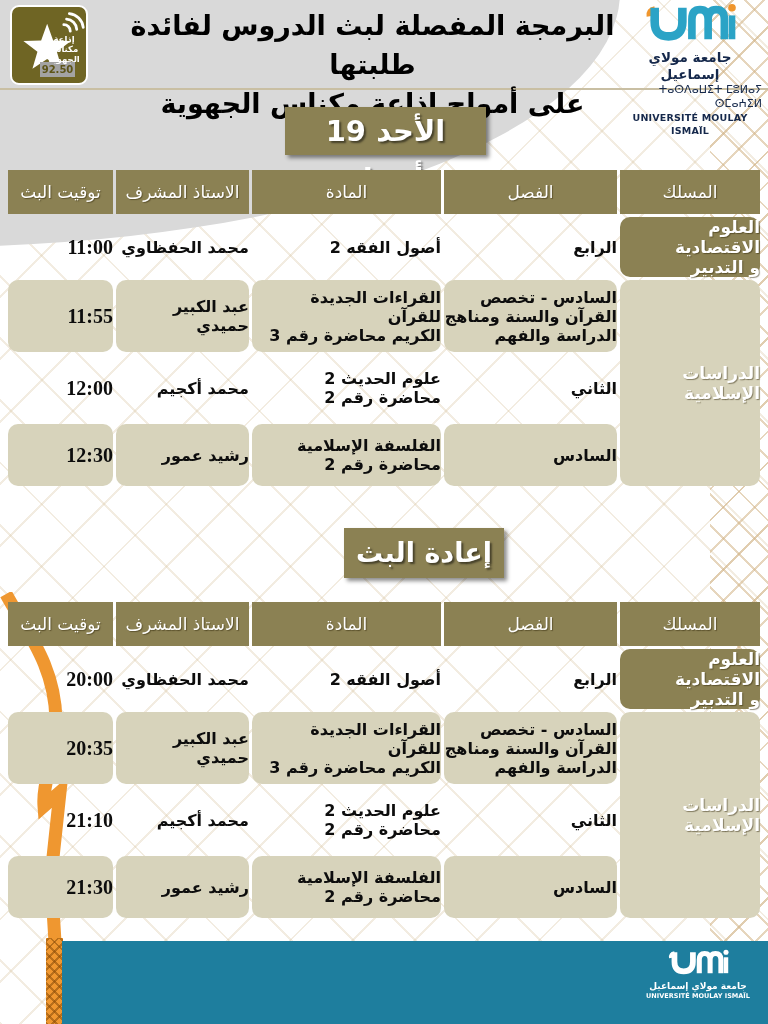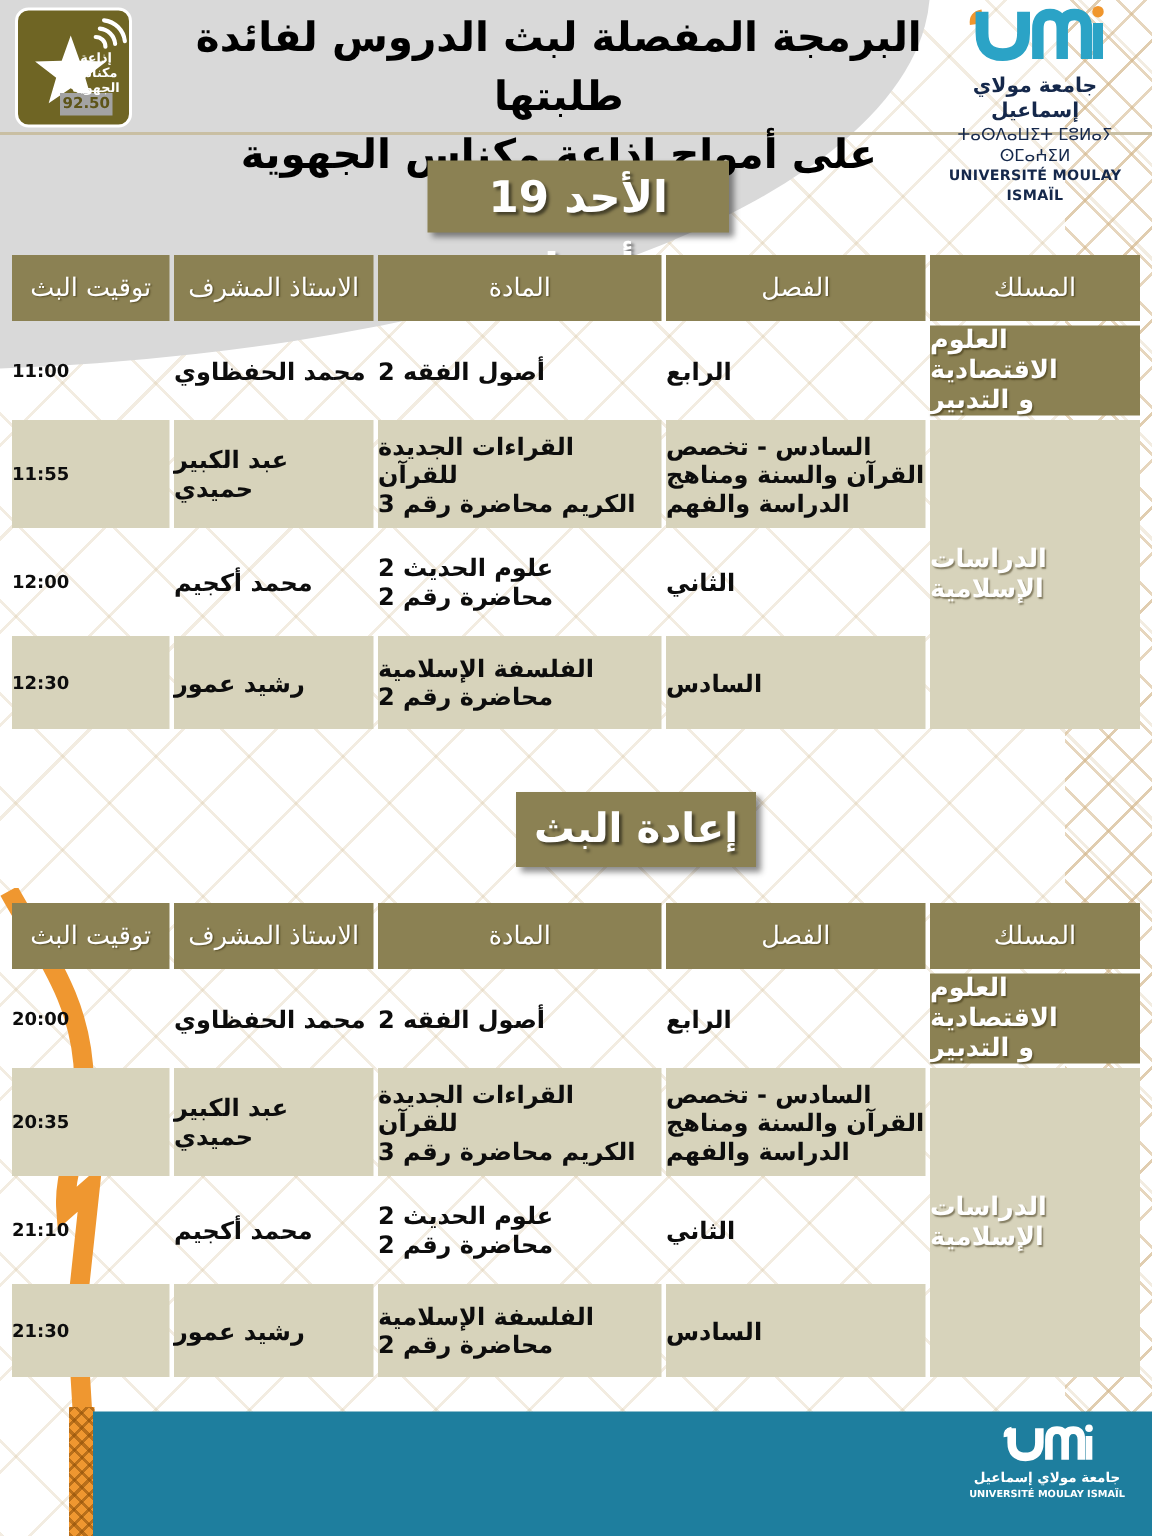--- a/index.html
+++ b/index.html
@@ -49,21 +49,21 @@
     position:absolute; left:4px; bottom:6px; width:35px; height:15px; background:#a3a3a3;
     font-size:10px; font-weight:bold; color:#5d5418; text-align:center; line-height:15px;margin-left:24px;
   }
   .station-name {
     position:absolute; right:2px; bottom:19px; width:40px;
     font-size:8.5px; line-height:10px; font-weight:bold; color:#fff;
     text-align:center; white-space:pre-line; direction:rtl;
   }
   .umi-block { position:absolute; right:6px; top:3px; width:144px; z-index:3; text-align:center; }
   .umi-block .ar  { font-size:13.5px; font-weight:bold; color:#15284b; direction:rtl; line-height:17px; }
-  .umi-block .tf  { font-size:11px; color:#15284b; line-height:14px; }
+  .umi-block .tf  { font-size:11px; color:#15284b; line-height:14px;text-align:right; }
   .umi-block .lat { font-size:9.5px; font-weight:bold; color:#15284b; line-height:13px; letter-spacing:.2px; }
   
   .banner {
     position:absolute; z-index:3; background:#8b8153; color:#fff; font-weight:bold;
     text-align:center; direction:rtl;
     box-shadow:3px 3px 4px rgba(0,0,0,.45); text-shadow:2px 2px 2px rgba(0,0,0,.5);
   }
   .banner.day  { left:285px; top:107px; width:201px; height:48px; font-size:29px; line-height:48px; }
   .banner.rbc  { left:344px; top:528px; width:160px; height:50px; font-size:27px; line-height:50px; }
   
@@ -71,24 +71,24 @@
     position:absolute; left:5px; width:758px; z-index:3;
     border-collapse:separate; border-spacing:3px; table-layout:fixed; direction:rtl;
   }
   #table1 { top:167px; }
   #table2 { top:599px; }
   .sched th {
     background:#8b8153; color:#fff; font-size:17px; font-weight:normal;
     text-align:center; vertical-align:middle; text-shadow:1px 1px 1px rgba(50,40,10,.5);
   }
   .sched td {
-    text-align:left; vertical-align:middle; color:#0d0d0d;
-    font-size:16px; font-weight:bold; white-space:pre-line;
-  }
-  .sched td.time { font-size:12px; }
+    text-align:right; vertical-align:middle; color:#0d0d0d;
+    font-size:16px; font-weight:bold; white-space:pre-line;border-radius:10px;
+  }
+  .sched td.time { font-size:20px;font-family:Liberation Serif, serif; }
   .sched tr.alt td { background:#d7d3bb; }
   .sched td.track {
     background:#8b8153; color:#fff; font-size:17px;
     text-shadow:1px 1px 1px rgba(50,40,10,.5);
   }
   
   .footer { position:absolute; left:62px; top:941px; width:706px; height:83px; background:#1e7e9e; z-index:2; }
   .footer-logo { position:absolute; right:14px; top:8px; width:112px; text-align:center; color:#fff; }
   .footer-logo .ar  { font-size:9px;  font-weight:bold; line-height:11px; direction:rtl; }
   .footer-logo .lat { font-size:6.5px; font-weight:bold; line-height:9px; }

